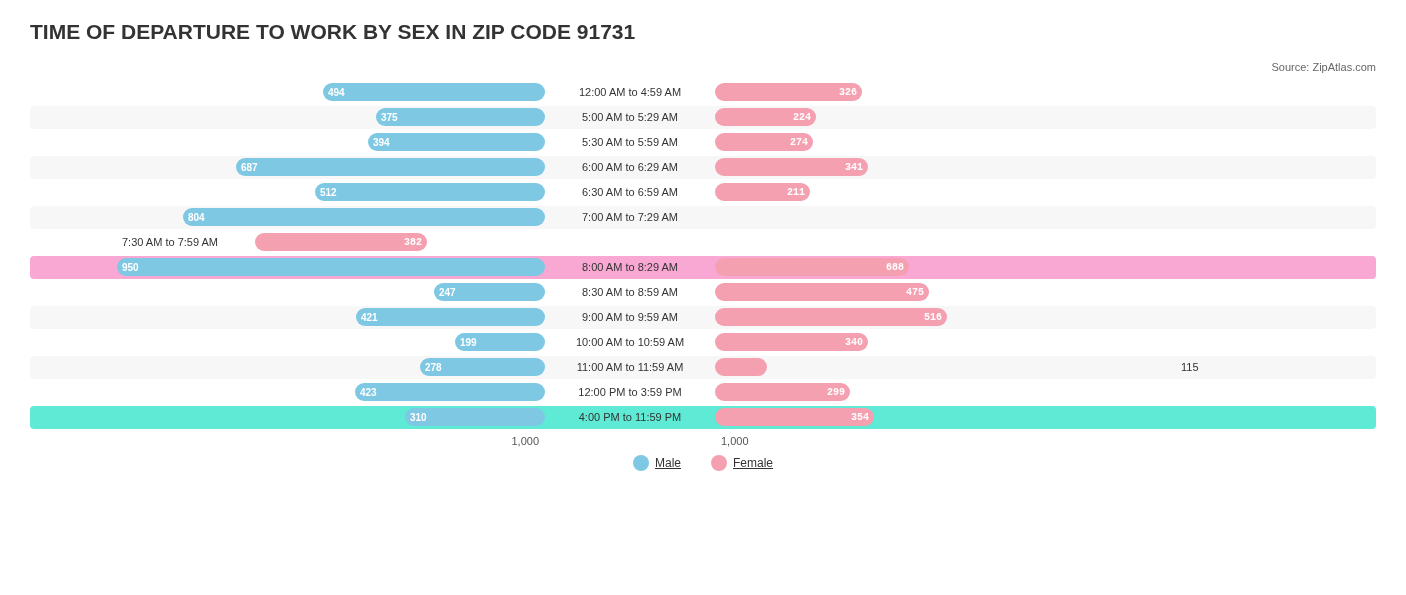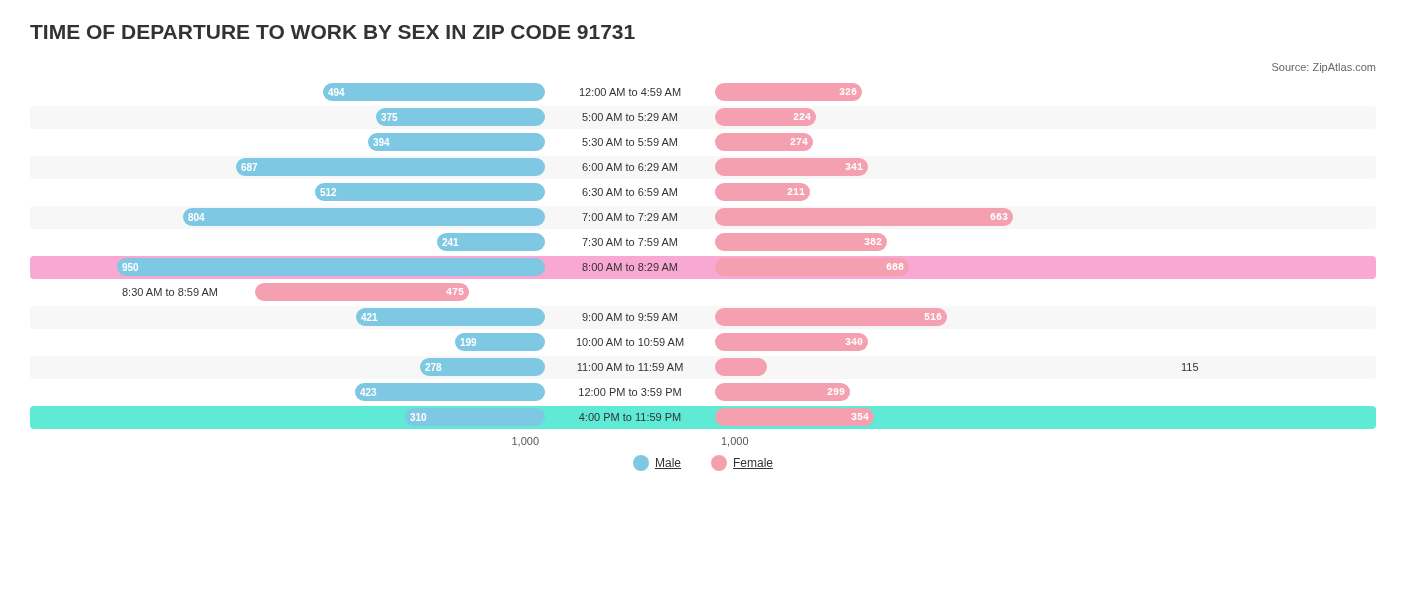--- a/index.html
+++ b/index.html
@@ -236,36 +236,26 @@
   </div>
     <div class="row-group" style="background: rgb(247, 247, 247); border-radius: 4px;">
     <div class="bar-row">
       <div class="left-val"></div>
       <div class="left-bar-container">
         <div class="left-bar" style="width:362px;">
           <span class="val-inside">804</span>
         </div>
       </div>
       <div class="label-center">7:00 AM to 7:29 AM</div>
-      <div class="right-bar-container">
-        <div class="right-bar" style="width:298px;">
-          <span class="val-inside">663</span>
-        </div>
-      </div>
-      <div class="right-val"></div>
-    </div>
-  </div>
-    <div class="row-group" style="">
-    <div class="bar-row">
-      <div class="left-val"></div>
-      <div class="left-bar-container">
-        <div class="left-bar" style="width:108px;">
-          <span class="val-inside">241</span>
-        </div>
-      </div>
+      <div class="right-val"></div>
+    </div>
+  </div>
+    <div class="row-group" style="">
+    <div class="bar-row">
+      <div class="left-val"></div>
       <div class="label-center">7:30 AM to 7:59 AM</div>
       <div class="right-bar-container">
         <div class="right-bar" style="width:172px;">
           <span class="val-inside">382</span>
         </div>
       </div>
       <div class="right-val"></div>
     </div>
   </div>
     <div class="row-group" style="background: #f9a8d4; border-radius: 4px;">
@@ -281,20 +271,25 @@
         <div class="right-bar" style="width:194px;">
           <span class="val-inside">688</span>
         </div>
       </div>
       <div class="right-val"></div>
     </div>
   </div>
     <div class="row-group" style="">
     <div class="bar-row">
       <div class="left-val"></div>
+      <div class="left-bar-container">
+        <div class="left-bar" style="width:111px;">
+          <span class="val-inside">247</span>
+        </div>
+      </div>
       <div class="label-center">8:30 AM to 8:59 AM</div>
       <div class="right-bar-container">
         <div class="right-bar" style="width:214px;">
           <span class="val-inside">475</span>
         </div>
       </div>
       <div class="right-val"></div>
     </div>
   </div>
     <div class="row-group" style="background: rgb(247, 247, 247); border-radius: 4px;">

